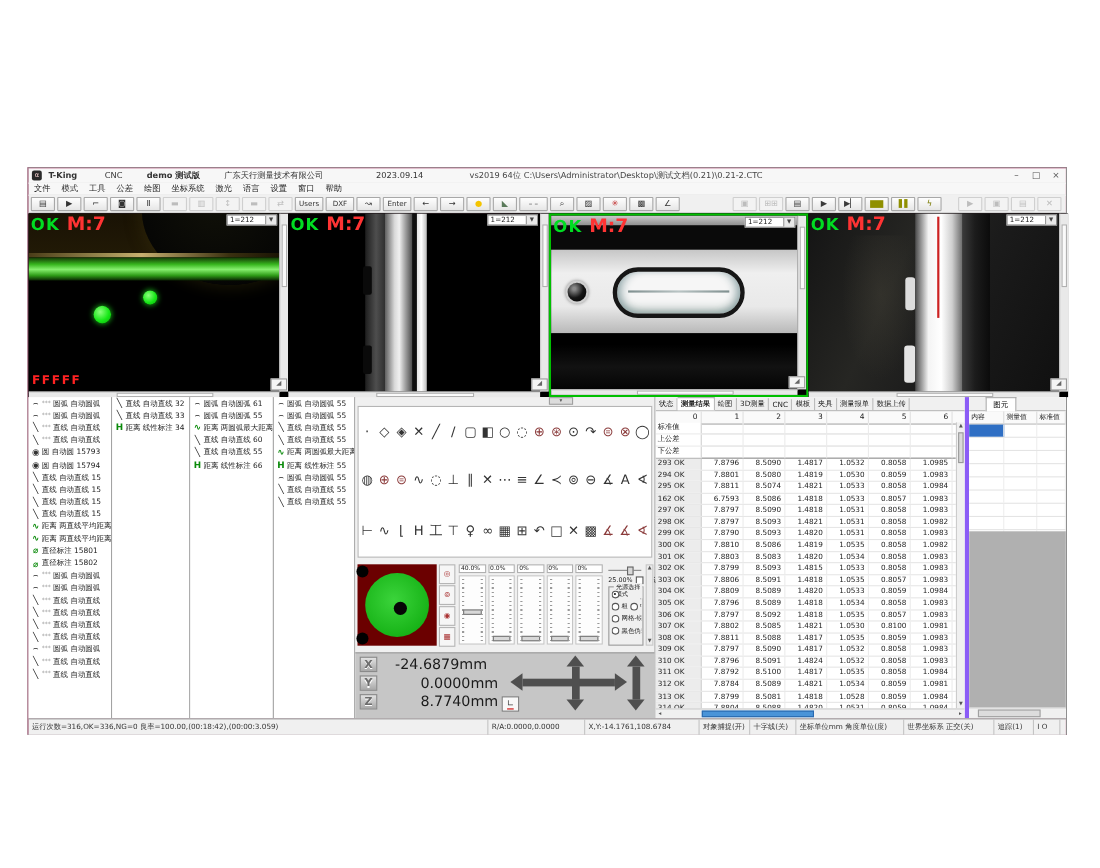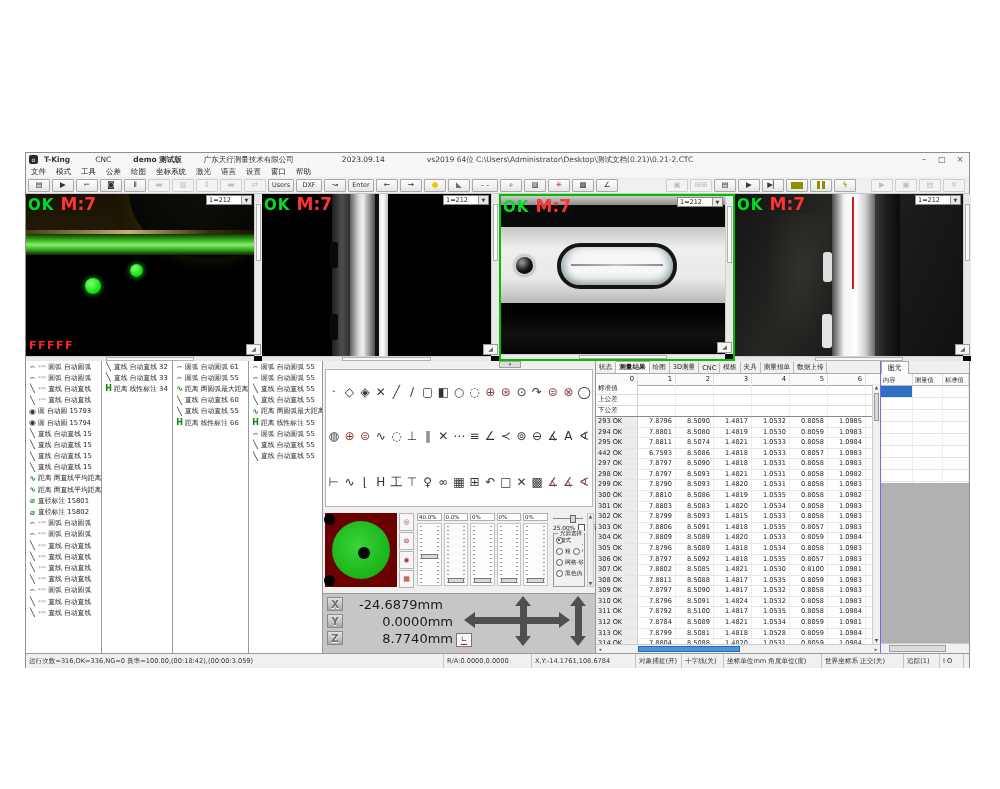--- a/index.html
+++ b/index.html
@@ -133,21 +133,21 @@
   .arrh::before{content:"";position:absolute;left:-11px;top:-5px;border:8.5px solid transparent;border-right:11px solid #4f4f4f;border-left:0;}
   .arrh::after{content:"";position:absolute;right:-11px;top:-5px;border:8.5px solid transparent;border-left:11px solid #4f4f4f;border-right:0;}
   .arrv{position:absolute;width:7px;background:#4f4f4f;}
   .arrv::before{content:"";position:absolute;top:-10px;left:-5px;border:8.5px solid transparent;border-bottom:10px solid #4f4f4f;border-top:0;}
   .arrv::after{content:"";position:absolute;bottom:-10px;left:-5px;border:8.5px solid transparent;border-top:10px solid #4f4f4f;border-bottom:0;}
   #arrv1{left:197px;top:12px;height:30px;}
   #arrv2{left:252px;top:12px;height:30px;}
   #zbtn{position:absolute;left:133px;top:39px;width:16px;height:14px;background:#f8f8f8;border:1px solid #777;font-size:8px;line-height:12px;text-align:center;color:#444;box-sizing:border-box;}
   #zbtn i{font-style:normal;border-bottom:1px solid #c00;}
   
-  #results{position:absolute;left:570px;width:285px;top:0;bottom:0;background:#fff;border-right:1px solid #8b5cf6;box-sizing:border-box;overflow:hidden;}
+  #results{position:absolute;left:570px;width:285px;top:0;bottom:0;background:#fff;border-right:4px solid #8b5cf6;box-sizing:border-box;overflow:hidden;}
   #rtabs{height:12px;background:#f0f0f0;border-bottom:1px solid #aaa;display:flex;align-items:flex-end;}
   .rtab{font-size:6.6px;padding:1px 3px;border-right:1px solid #bbb;color:#222;white-space:nowrap;}
   .rtab.act{background:#fff;border-top:1px solid #aaa;font-weight:bold;}
   #rhead{height:11px;display:grid;grid-template-columns:42px repeat(6,38px);border-bottom:1px solid #aaa;background:#fafafa;}
   .rth{font-size:6.8px;text-align:right;padding-right:3px;line-height:11px;border-right:1px solid #e0e0e0;color:#222;}
   #rbody{position:absolute;left:0;right:8px;top:23px;bottom:9px;overflow:hidden;}
   .rfix,.rrow{display:grid;grid-template-columns:42px repeat(6,38px);}
   .rfix{height:10px;border-bottom:1px solid #dcdcdc;}
   .rfix:nth-child(3){border-bottom:1px solid #8a8a8a;}
   .rrow{height:9.58px;border-bottom:1px solid #e6e6e6;}
@@ -157,21 +157,21 @@
   #rvscroll{position:absolute;right:0;top:23px;bottom:9px;width:8px;background:#f0f0f0;border-left:1px solid #ccc;box-sizing:border-box;}
   #rvscroll .ar{position:absolute;left:0;right:0;height:7px;font-size:4.5px;text-align:center;color:#555;line-height:7px;}
   #rvscroll .art{top:0;} #rvscroll .arb{bottom:0;}
   #rvscroll .thumb{position:absolute;left:1px;right:1px;top:9px;height:26px;background:#d9d9d9;border:1px solid #999;}
   #rhscroll{position:absolute;left:0;right:0;bottom:0;height:9px;background:#f0f0f0;border-top:1px solid #ccc;box-sizing:border-box;}
   #rhscroll .thumb{position:absolute;left:42px;width:100px;top:1px;bottom:1px;background:#4a94d8;border:1px solid #2a6ab0;}
   #rhscroll .ar{position:absolute;top:0;bottom:0;width:8px;font-size:5px;color:#555;text-align:center;line-height:8px;}
   #rhscroll .arl{left:0;} #rhscroll .arr2{right:0;}
   
   #elements{position:absolute;left:855px;right:0;top:0;bottom:0;background:#fff;overflow:hidden;}
-  #etabs{height:12px;background:#f0f0f0;border-bottom:1px solid #aaa;display:flex;align-items:flex-start;}
+  #etabs{height:12px;background:#f0f0f0;border-bottom:1px solid #aaa;display:flex;align-items:flex-start;padding-left:15px;}
   .etab{font-size:6.8px;padding:1px 6px;background:#fff;border:1px solid #aaa;border-bottom:none;}
   #ehead{height:11px;display:grid;grid-template-columns:32px 30px 26px;border-bottom:1px solid #bbb;background:#fafafa;}
   .eth{font-size:6.2px;line-height:11px;padding-left:2px;border-right:1px solid #ddd;color:#222;white-space:nowrap;overflow:hidden;}
   .erow{display:grid;grid-template-columns:32px 30px 26px;height:11px;border-bottom:1px solid #e4e4e4;}
   .ecell{border-right:1px solid #eee;}
   .ecell.sel{background:#2f6fc4;}
   #egray{position:absolute;left:0;right:0;top:122px;bottom:9px;background:#b0b0b0;}
   #ehscroll{position:absolute;left:0;right:0;bottom:0;height:9px;background:#f0f0f0;border-top:1px solid #ccc;}
   #ehscroll .thumb{position:absolute;left:8px;width:55px;top:1px;bottom:1px;background:#dcdcdc;border:1px solid #a0a0a0;}
   
@@ -779,21 +779,21 @@
             <div class="rrow">
               <span class="rlab">295  OK</span>
               <span class="rcell">7.8811</span>
               <span class="rcell">8.5074</span>
               <span class="rcell">1.4821</span>
               <span class="rcell">1.0533</span>
               <span class="rcell">0.8058</span>
               <span class="rcell">1.0984</span>
             </div>
             <div class="rrow">
-              <span class="rlab">442  OK</span>
+              <span class="rlab">162  OK</span>
               <span class="rcell">6.7593</span>
               <span class="rcell">8.5086</span>
               <span class="rcell">1.4818</span>
               <span class="rcell">1.0533</span>
               <span class="rcell">0.8057</span>
               <span class="rcell">1.0983</span>
             </div>
             <div class="rrow">
               <span class="rlab">297  OK</span>
               <span class="rcell">7.8797</span>

